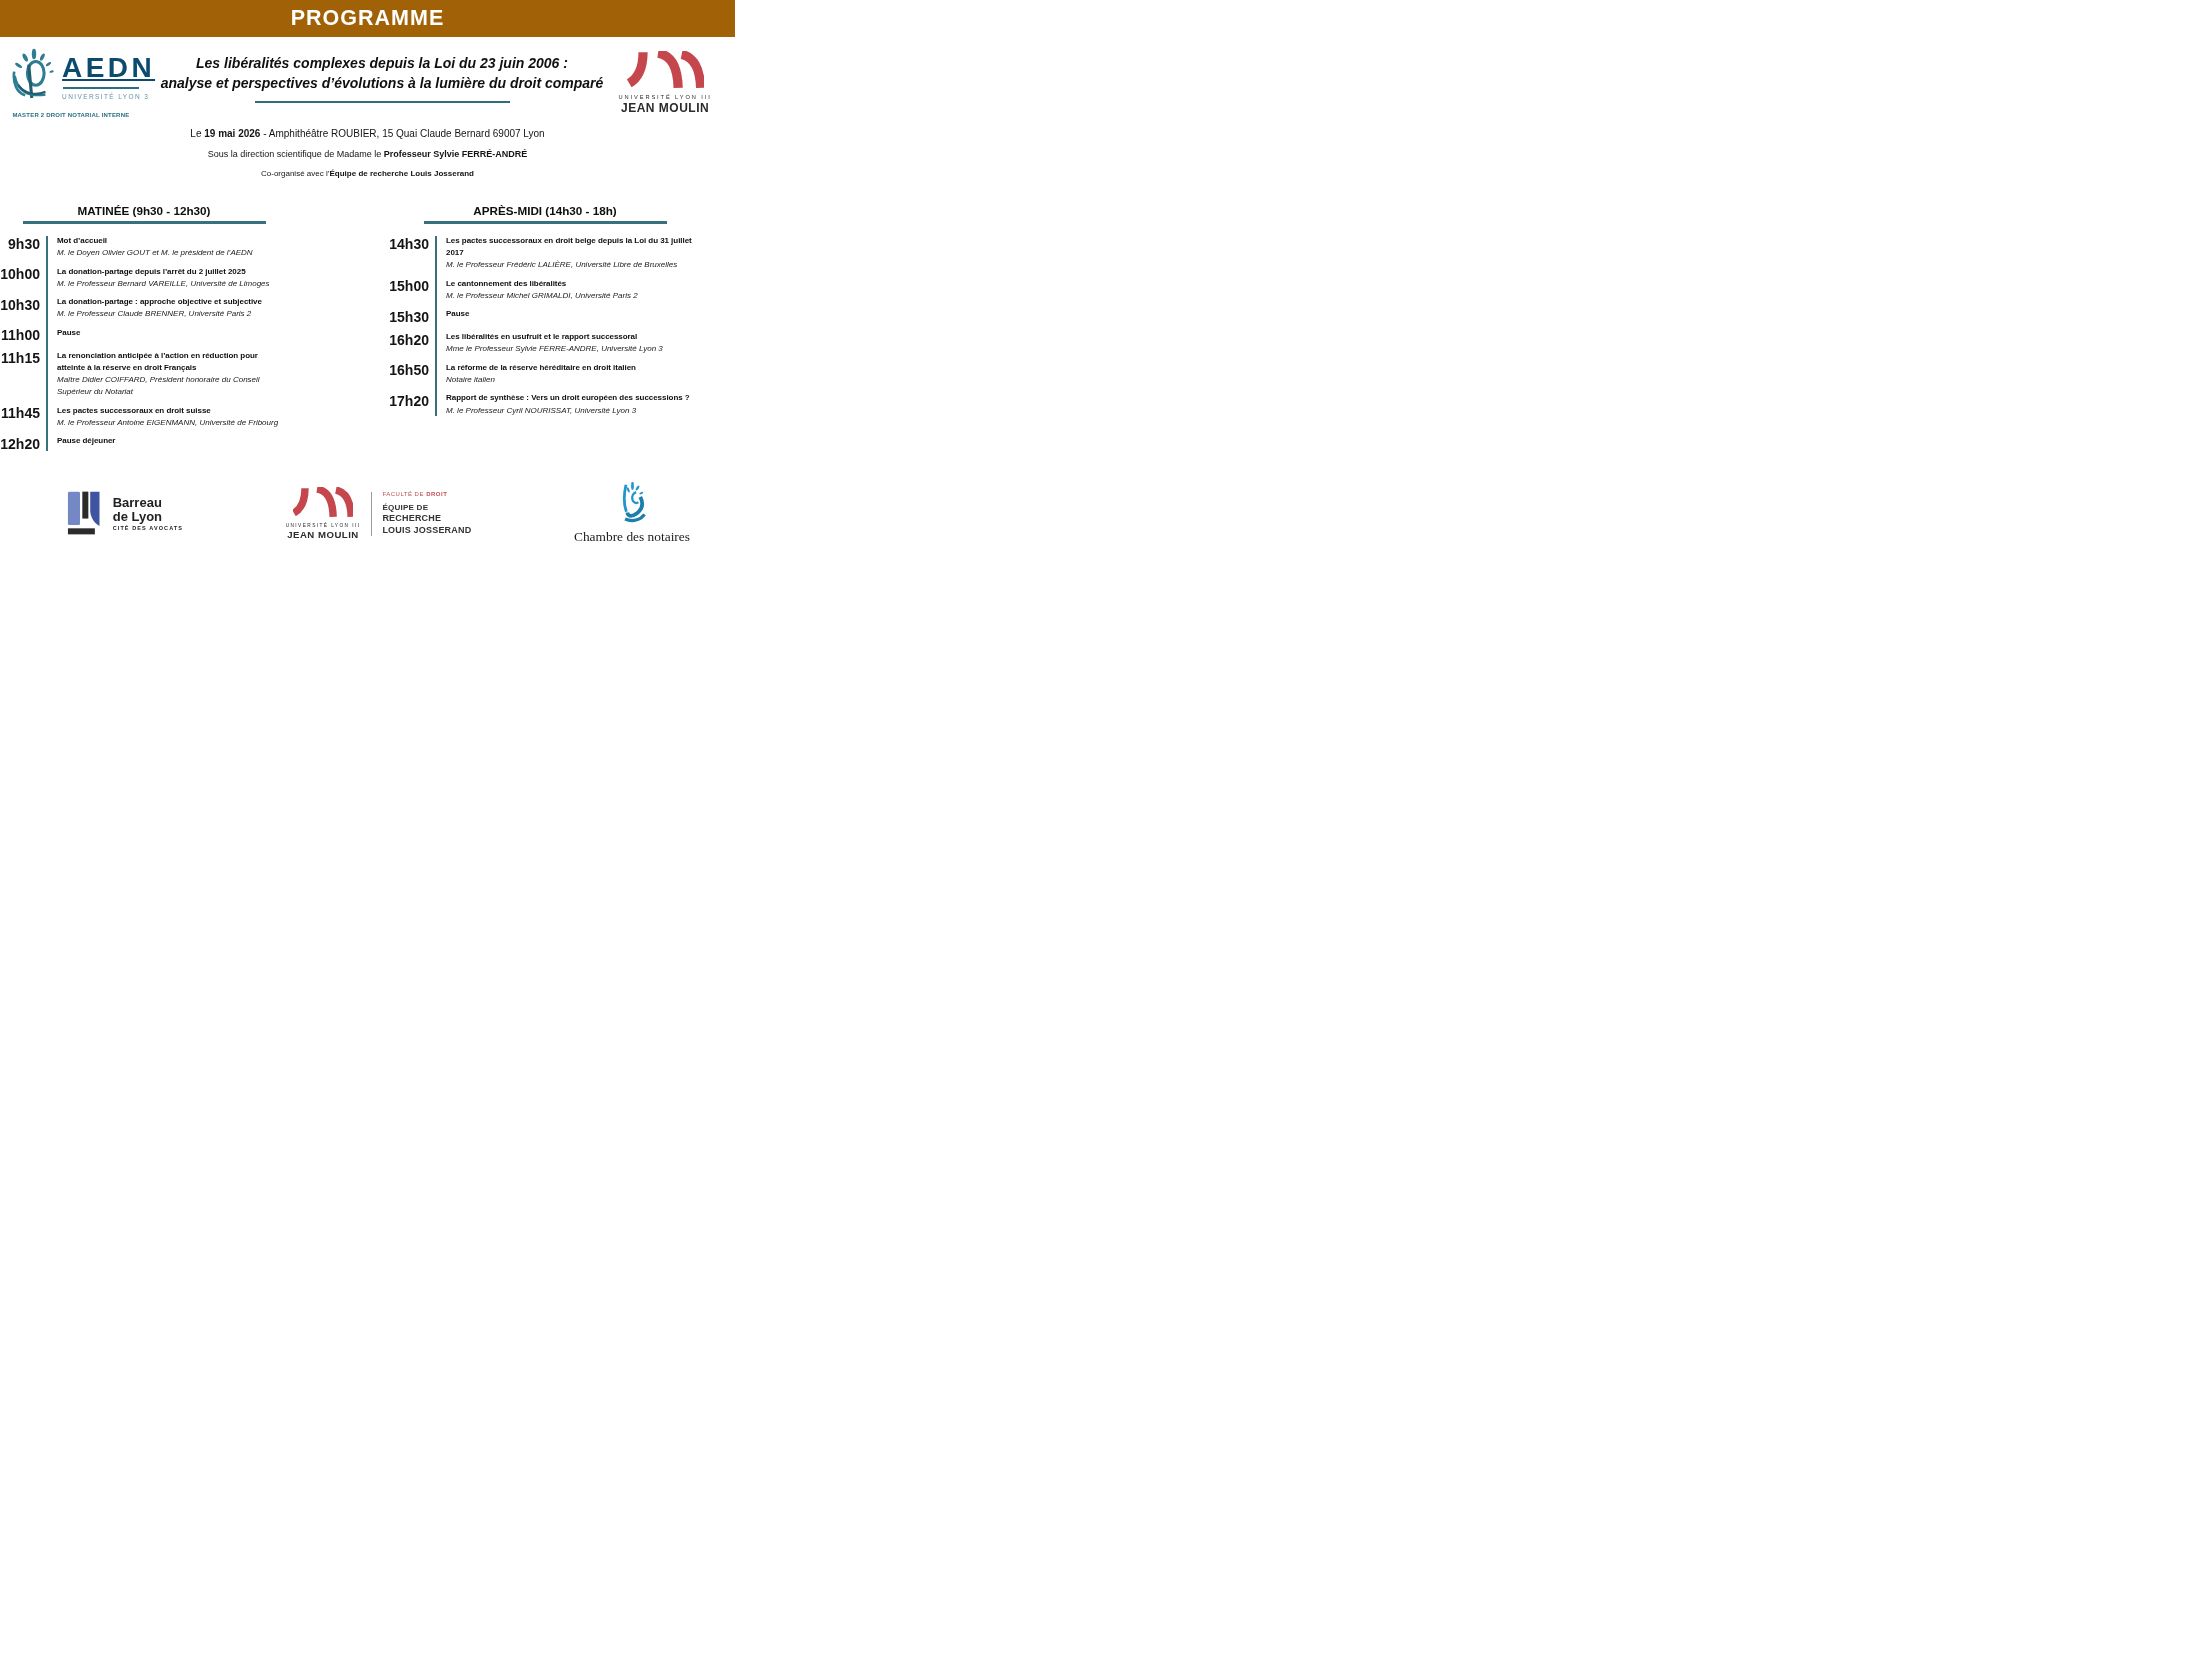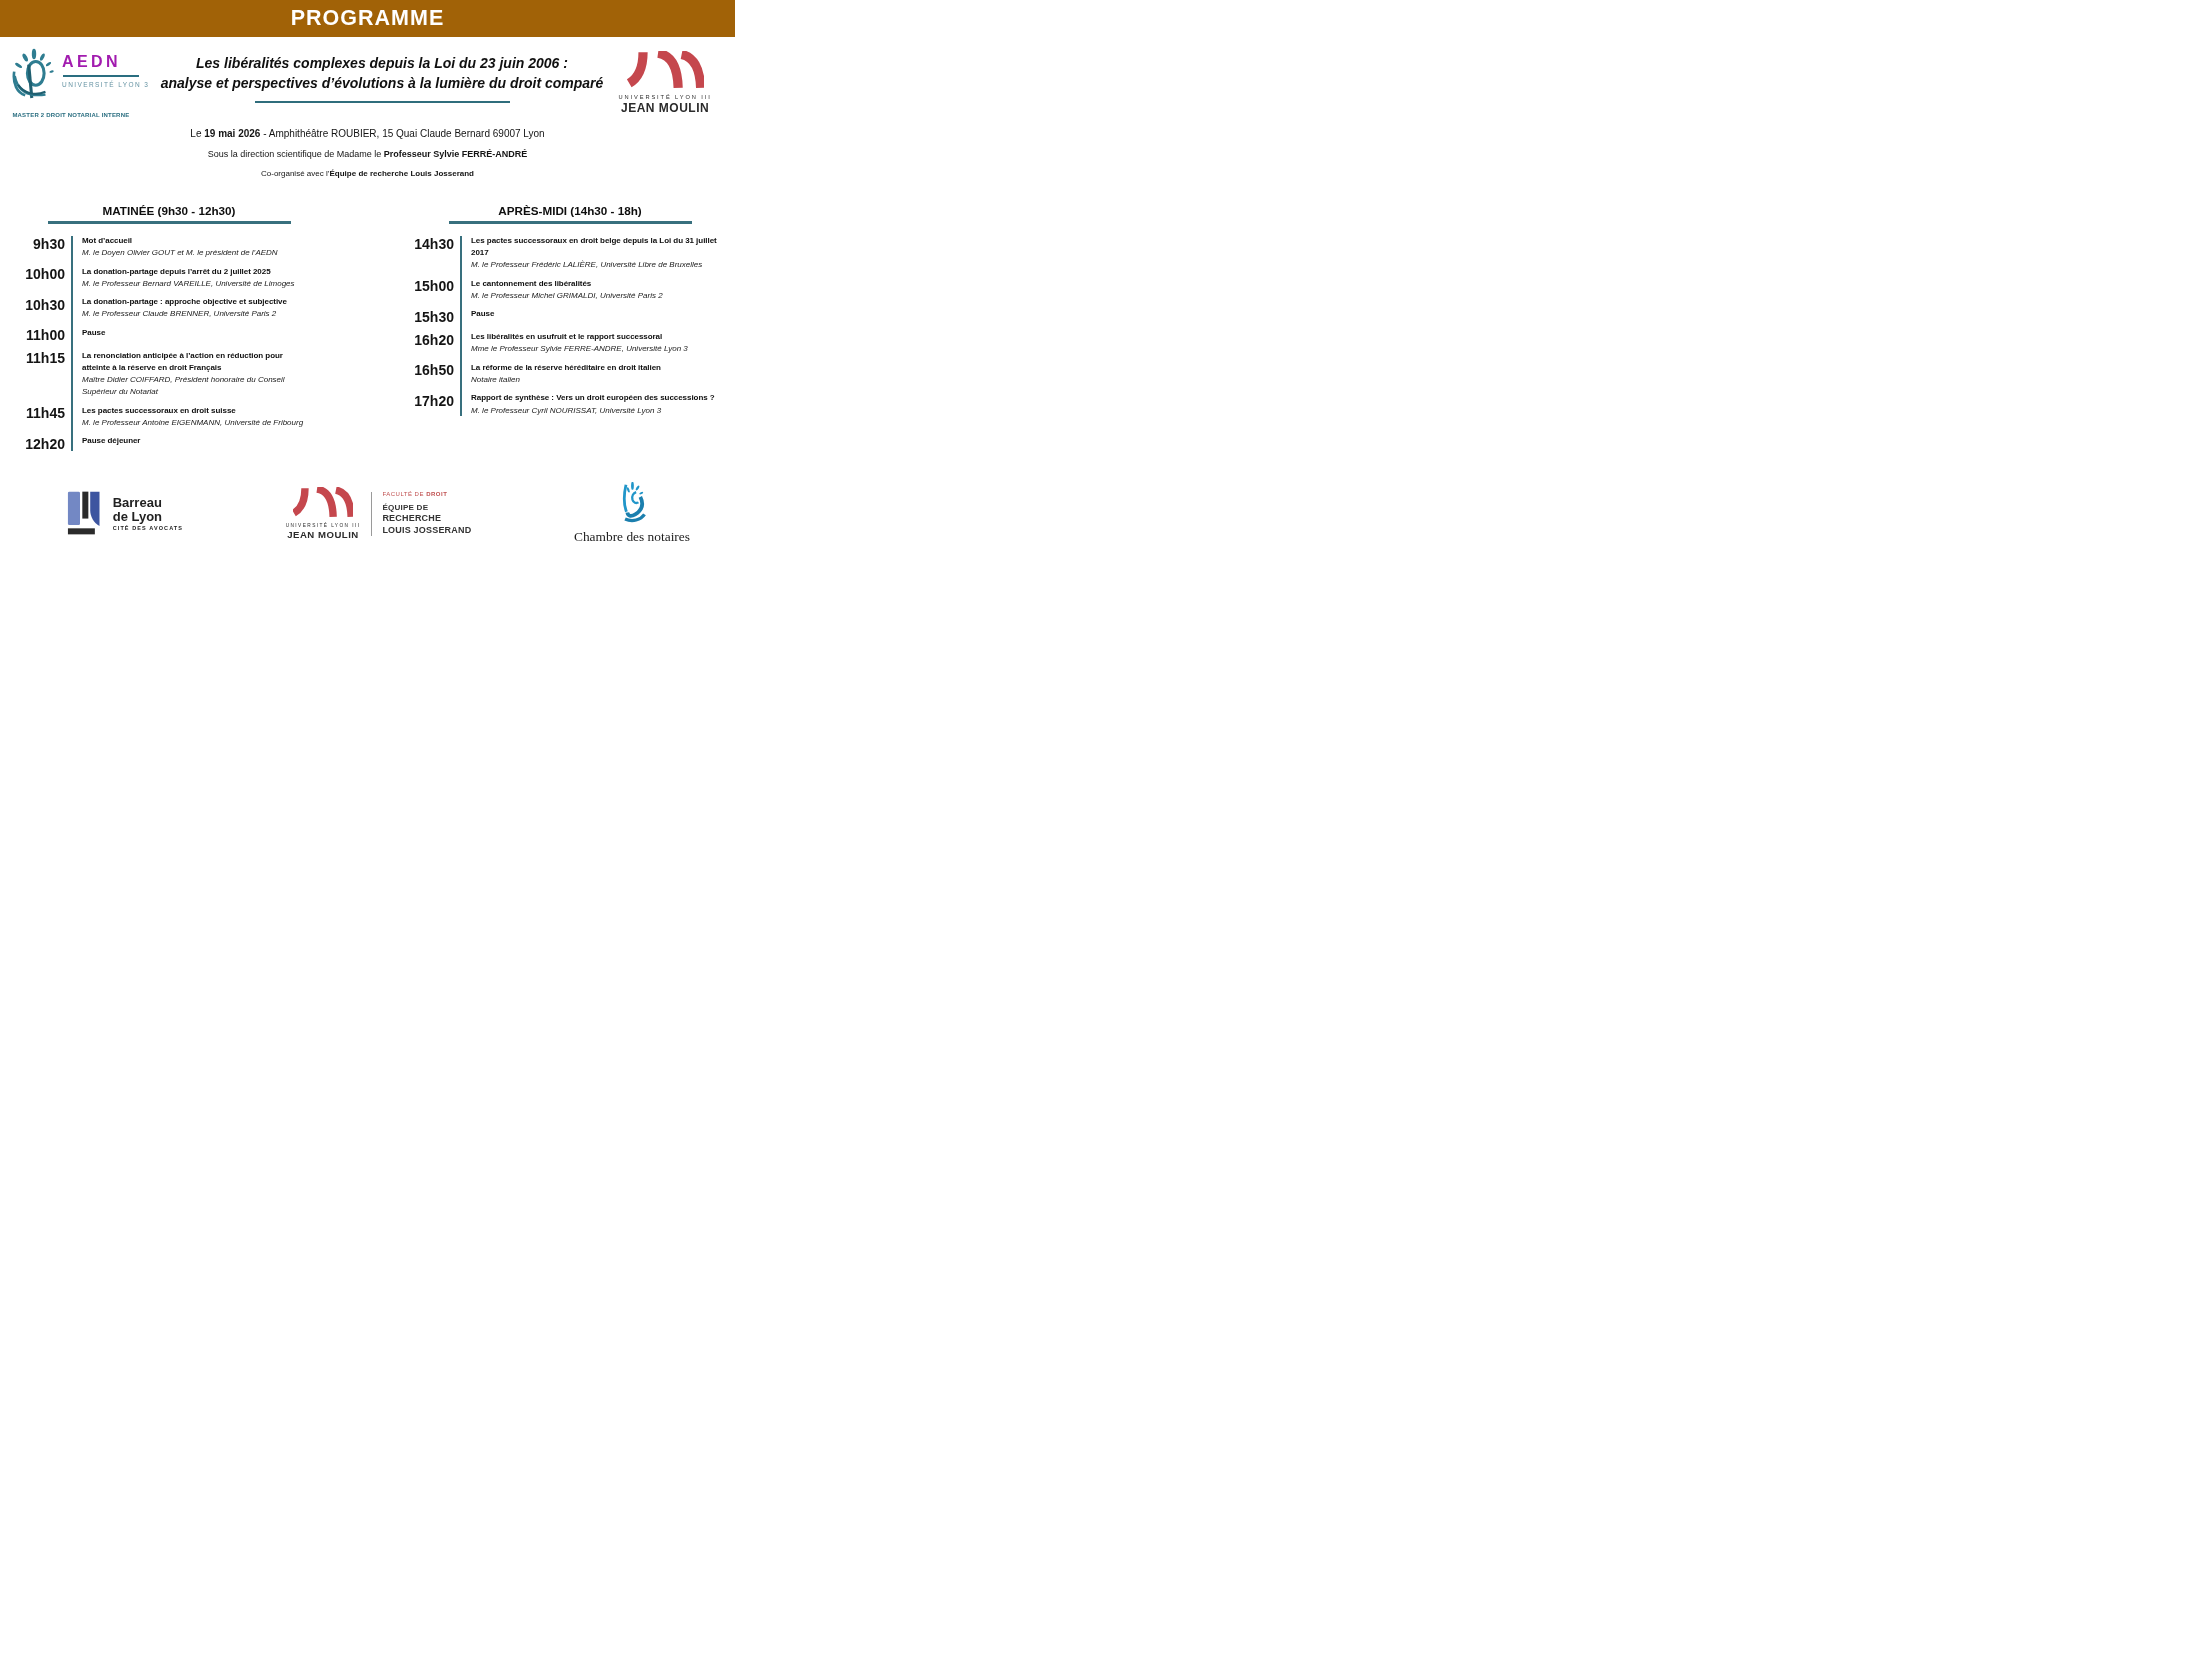--- a/index.html
+++ b/index.html
@@ -12,37 +12,37 @@
     height:37px;background:#a16207;display:flex;align-items:center;justify-content:center;
   }
   .topbar h1{
     margin:0;color:#ffffff;font-size:21.5px;font-weight:bold;letter-spacing:1px;
   }
   
   .logo-row{display:flex;align-items:flex-start;margin-top:10.5px;padding:0 12.4px;}
   .aedn{width:144px;flex:0 0 144px;}
   .aedn-top{display:flex;align-items:flex-start;}
   .aedn-text{margin-left:5.7px;padding-top:6.7px;}
-  .aedn-acronym{font-size:16px;font-weight:bold;color:#a21caf;letter-spacing:3.4px;line-height:1;}
+  .aedn-acronym{font-size:28px;font-weight:bold;color:#0c4a6e;letter-spacing:3.4px;line-height:1;text-decoration:underline;}
   .aedn-underline{height:1.9px;background:#2a6e80;width:76px;margin:4.8px 0 3.8px 1px;}
   .aedn-univ{font-size:6.5px;color:#6593a3;letter-spacing:1.4px;}
   .aedn-master{font-size:6px;font-weight:bold;color:#2a6e80;letter-spacing:0.2px;margin-top:6.7px;}
   .center-title{flex:1;text-align:center;padding-top:6.7px;}
   .event-title{font-size:14px;font-weight:bold;font-style:italic;line-height:19.6px;color:#101010;}
   .title-underline{width:255px;height:1.9px;background:#2f6d7c;margin:8.1px auto 0;}
   .jm-top{width:115px;flex:0 0 115px;text-align:center;padding-top:3.8px;}
   .jm-univ{font-size:5.7px;letter-spacing:1.9px;color:#2b2b2b;margin-top:2.9px;white-space:nowrap;}
   .jm-name{font-size:12px;font-weight:bold;color:#2b2b2b;letter-spacing:0.5px;margin-top:1px;}
   
   .info-date{text-align:center;font-size:10px;margin-top:9.6px;}
   .info-direction{text-align:center;font-size:9px;margin-top:10.5px;}
   .info-coorg{text-align:center;font-size:8px;margin-top:9.6px;}
   .b{font-weight:bold;margin-top:28px;}
   
-  .schedule{display:flex;margin-top:26px;padding-left:25px;gap:101px;}
+  .schedule{display:flex;margin-top:26px;padding-left:0;gap:101px;}
   .col{width:288px;}
   .col.afternoon{width:312px;}
   .col-header{margin:0;text-align:center;font-size:11.7px;font-weight:bold;color:#0e0e0e;}
   .col-underline{width:243px;height:2.4px;background:#38707e;margin:4.3px auto 11.5px;}
   .col-body{position:relative;}
   .vrule{position:absolute;left:46px;top:1px;bottom:1px;width:1.9px;background:#38707e;}
   .item{display:flex;margin-bottom:6.2px;}
   .time{flex:0 0 40px;text-align:right;font-size:14px;font-weight:bold;padding-top:0.5px;}
   .content{padding-left:17px;}
   .col .content{width:239px;}

